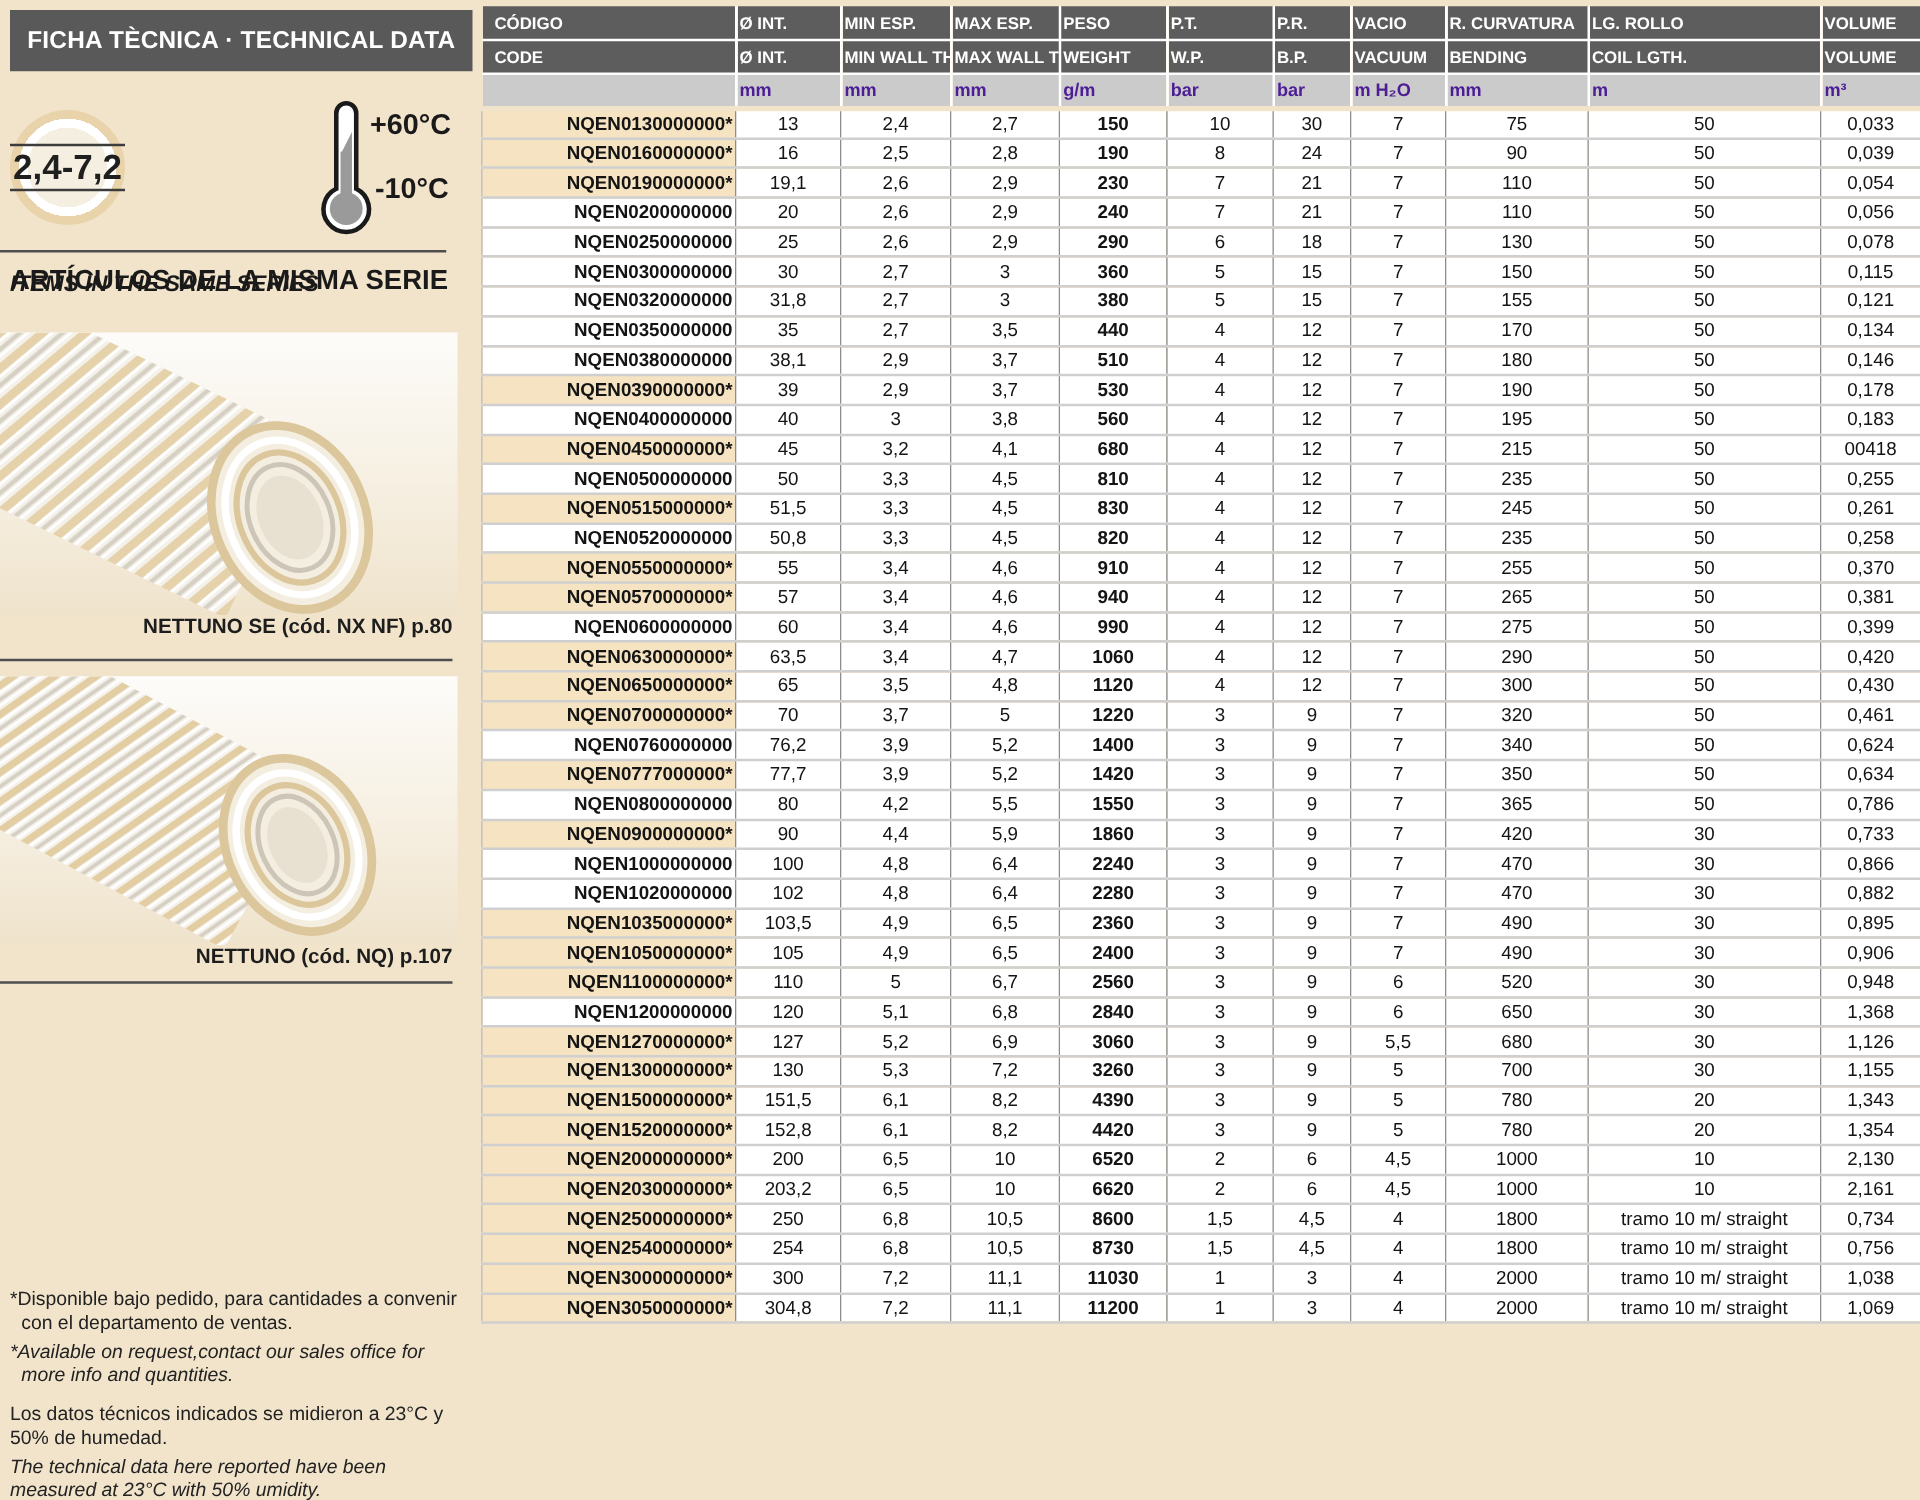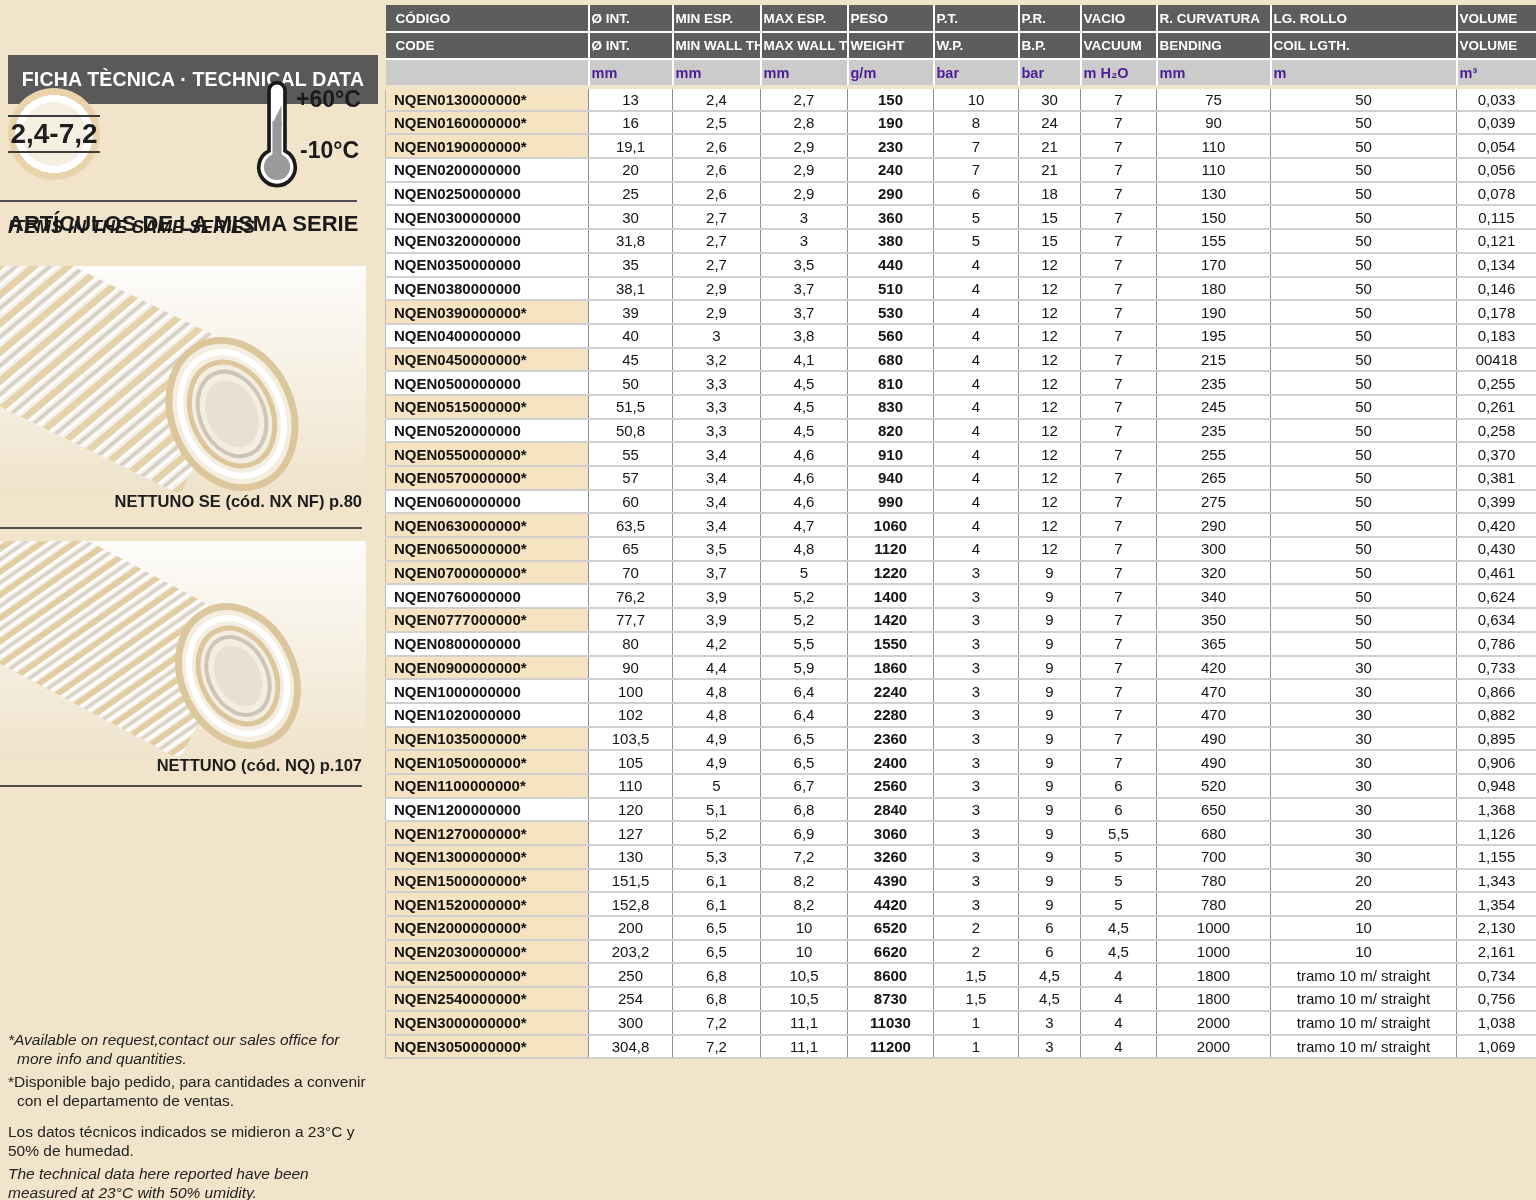--- a/index.html
+++ b/index.html
@@ -12,21 +12,21 @@
     color:#1a1a1a;
   }
 
   
   .sidebar { position:absolute; left:0; top:0; width:385px; height:1200px; }
 
   .tech-header {
     position:absolute; left:8px; top:8px; width:370px; height:49px;
     background:#595959; color:#ffffff;
     display:flex; align-items:center; justify-content:center;
-    font-weight:bold; font-size:19.5px; letter-spacing:.2px;margin-top:47px;
+    font-weight:bold; font-size:19.5px; letter-spacing:.2px;
   }
 
   .ring-icon {
     position:absolute; left:8px; top:88px; width:92px; height:92px;
     border-radius:50%;
     background:radial-gradient(circle,
       #f5efe2 0 49%,
       #ffffff 49% 60%,
       #e9d3aa 60% 76%,
       #f1e1c2 76% 100%);
@@ -86,21 +86,21 @@
 
   table.spec tbody td {
     background:#ffffff;
     height:23.7px; padding:0 2px;
     font-size:15px; text-align:center; color:#141414;
     border-right:1px solid #8d8d8d;
     border-bottom:2px solid #cfcfcf;
     white-space:nowrap; overflow:hidden;
   }
   table.spec tbody td.code {
-    text-align:left; padding-left:8px;
+    text-align:right; padding-left:8px;
     font-weight:bold; font-size:15px;
     border-left:1px solid #b9b9b9;
   }
   table.spec tbody tr.hl td.code { background:#f5e3c1; }
   table.spec tbody td.weight { font-weight:bold; }
 </style>
 </head>
 <body>
 
 <div class="sidebar">
@@ -173,22 +173,22 @@
         <ellipse cx="238" cy="135" rx="37" ry="50" fill="none" stroke="#dcc69c" stroke-width="5"></ellipse>
         <ellipse cx="238" cy="135" rx="29" ry="41" fill="none" stroke="#cdc6b8" stroke-width="4"></ellipse>
         <ellipse cx="238" cy="135" rx="22" ry="32" fill="#e8e1d1"></ellipse>
       </g>
     </svg>
   </div>
   <div class="fig-caption cap-2">NETTUNO (cód. NQ) p.107</div>
   <div class="h-divider div-3"></div>
 
   <div class="footnotes">
+      <p class="hang">*Disponible bajo pedido, para cantidades a convenir con el departamento de ventas.</p>
       <p class="hang italic">*Available on request,contact our sales office for more info and quantities.</p>
-      <p class="hang">*Disponible bajo pedido, para cantidades a convenir con el departamento de ventas.</p>
       <p class="gap">Los datos técnicos indicados se midieron a 23°C y 50% de humedad.</p>
       <p class="italic">The technical data here reported have been measured at 23°C with 50% umidity.</p>
     </div>
 </div>
 
 <div class="table-wrap">
   <table class="spec">
       <colgroup>
         <col style="width: 203px;">
         <col style="width: 84px;">

